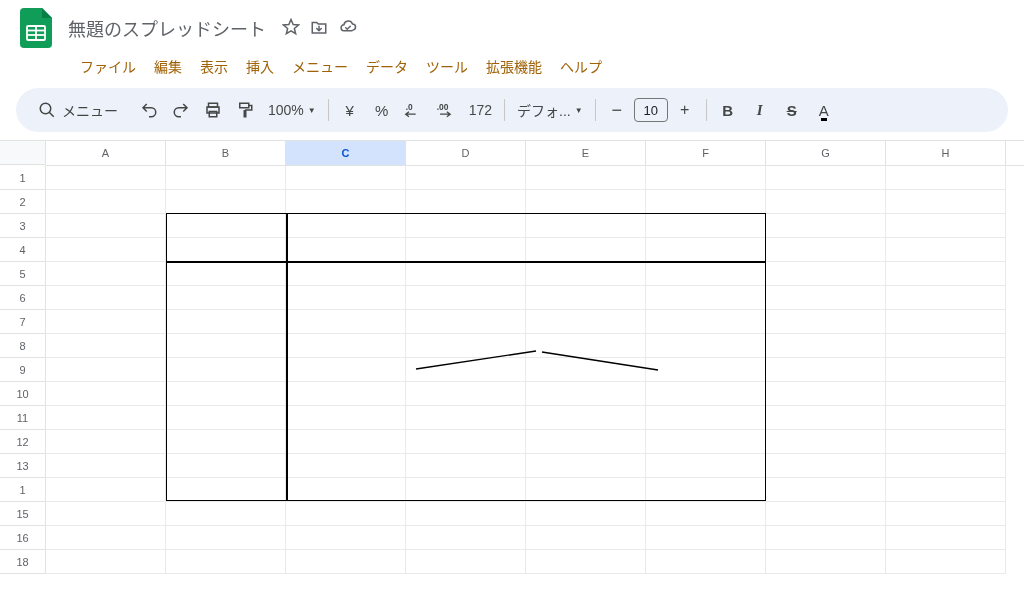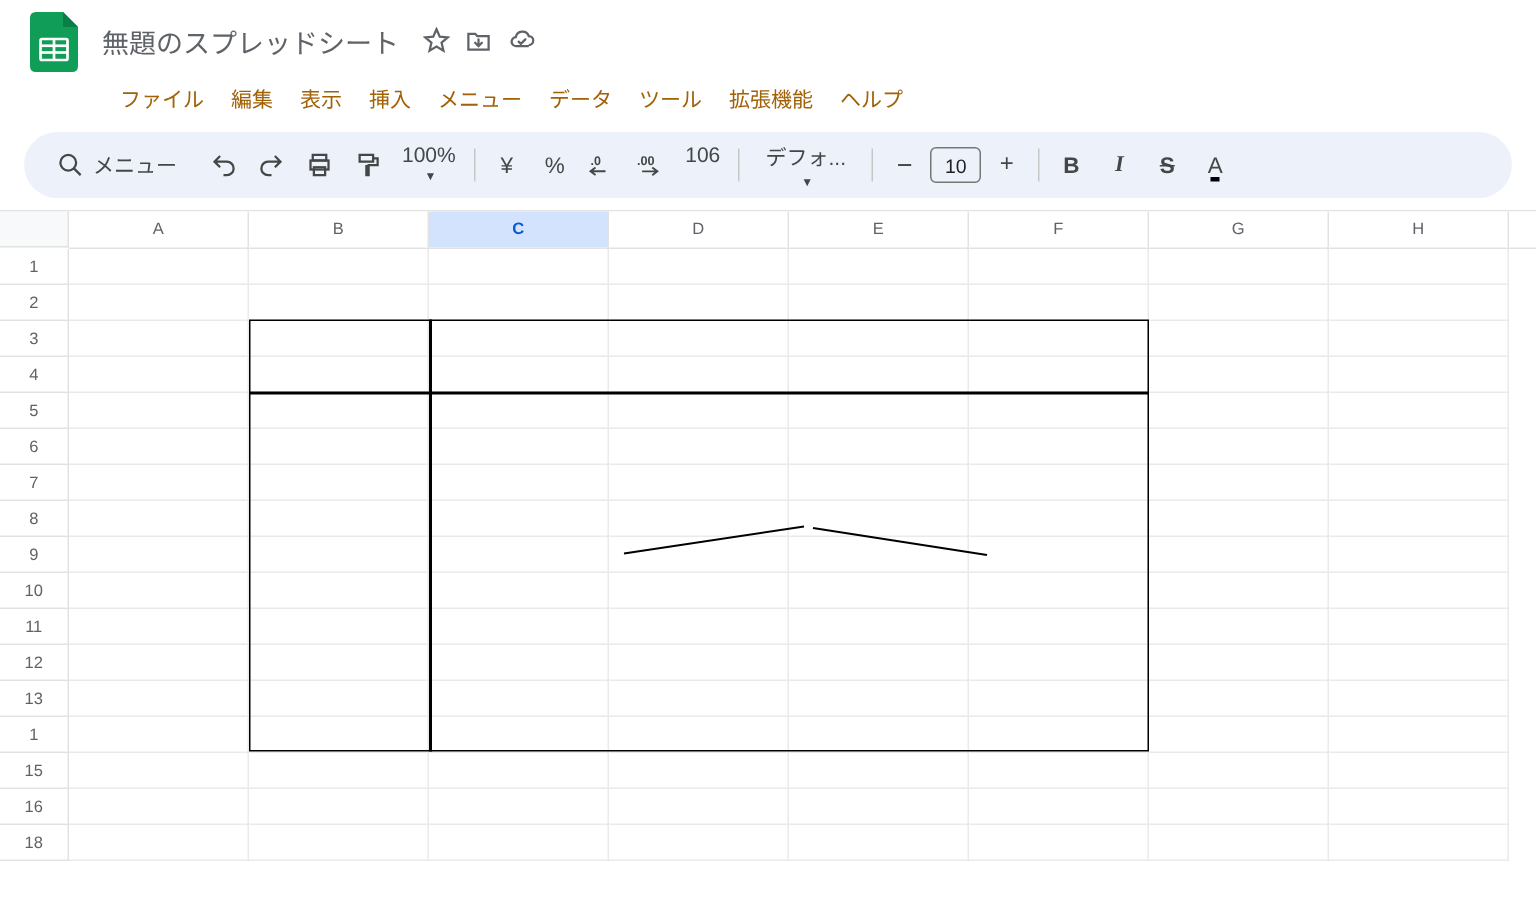--- a/index.html
+++ b/index.html
@@ -11,21 +11,21 @@
     .doc-title { font-size: 18px; color: #5f6368; font-weight: 400; }
     .title-actions { display: flex; gap: 10px; margin-left: 8px; }
 
     .menubar { display: flex; gap: 2px; padding: 2px 8px 8px 72px; }
     .menu-item { padding: 4px 8px; font-size: 14px; color: #a16207; cursor: pointer; border-radius: 4px; }
 
     .toolbar { display: flex; align-items: center; gap: 2px; padding: 6px 16px; margin: 0 16px 8px 16px; background: #edf2fa; border-radius: 24px; height: 44px; }
     .tool-btn { display: flex; align-items: center; justify-content: center; width: 30px; height: 30px; border-radius: 4px; cursor: pointer; color: #444746; }
     .tool-search { display: flex; align-items: center; gap: 6px; padding: 0 6px; color: #444746; }
     .tool-search-text { font-size: 14px; color: #444746; }
-    .tool-text { padding: 0 6px; font-size: 14px; color: #444746; cursor: pointer; display: flex; align-items: center; gap: 2px; height: 30px; border-radius: 4px; flex-direction: column; }
+    .tool-text { padding: 0 6px; font-size: 14px; color: #444746; cursor: pointer; display: flex; align-items: center; gap: 2px; height: 30px; border-radius: 4px; }
     .divider { width: 1px; height: 22px; background: #c7c7c7; margin: 0 4px; }
     .font-size-box { border: 1px solid #747775; border-radius: 4px; width: 34px; height: 24px; display: flex; align-items: center; justify-content: center; font-size: 13px; }
     .dropdown-arrow { font-size: 8px; color: #444746; margin-left: 2px; }
     .underline-a { position: relative; }
     .underline-a::after { content: ''; position: absolute; bottom: -2px; left: 2px; right: 2px; height: 3px; background: #000; }
 
     .grid-wrap { position: relative; border-top: 1px solid #e1e3e1; }
     .corner { position: absolute; left: 0; top: 0; width: 46px; height: 24px; background: #f8f9fa; border-right: 1px solid #e1e3e1; border-bottom: 1px solid #e1e3e1; z-index: 2; }
     .col-headers { display: flex; margin-left: 46px; background: #fff; border-bottom: 1px solid #e1e3e1; }
     .col-header { width: 120px; height: 24px; display: flex; align-items: center; justify-content: center; font-size: 11px; color: #5f6368; border-right: 1px solid #e1e3e1; cursor: pointer; }
@@ -143,21 +143,21 @@
         <path d="M6 18 L2 15 L6 12 M2 15 L14 15" stroke="#444746" stroke-width="1.5" fill="none"></path>
       </svg>
   </div>
   <div class="tool-btn">
     <svg width="22" height="18" viewBox="0 0 26 20">
         <text x="2" y="10" font-size="10" fill="#444746" font-weight="600">.00</text>
         <path d="M14 12 L18 15 L14 18 M18 15 L6 15" stroke="#444746" stroke-width="1.5" fill="none"></path>
       </svg>
   </div>
   <div class="tool-text">
-      <span>106</span>
+      <span>172</span>
     </div>
 
   <div class="divider"></div>
 
   <div class="tool-text" style="min-width:76px;">
     <span>デフォ...</span>
     <span class="dropdown-arrow">▼</span>
   </div>
 
   <div class="divider"></div>

